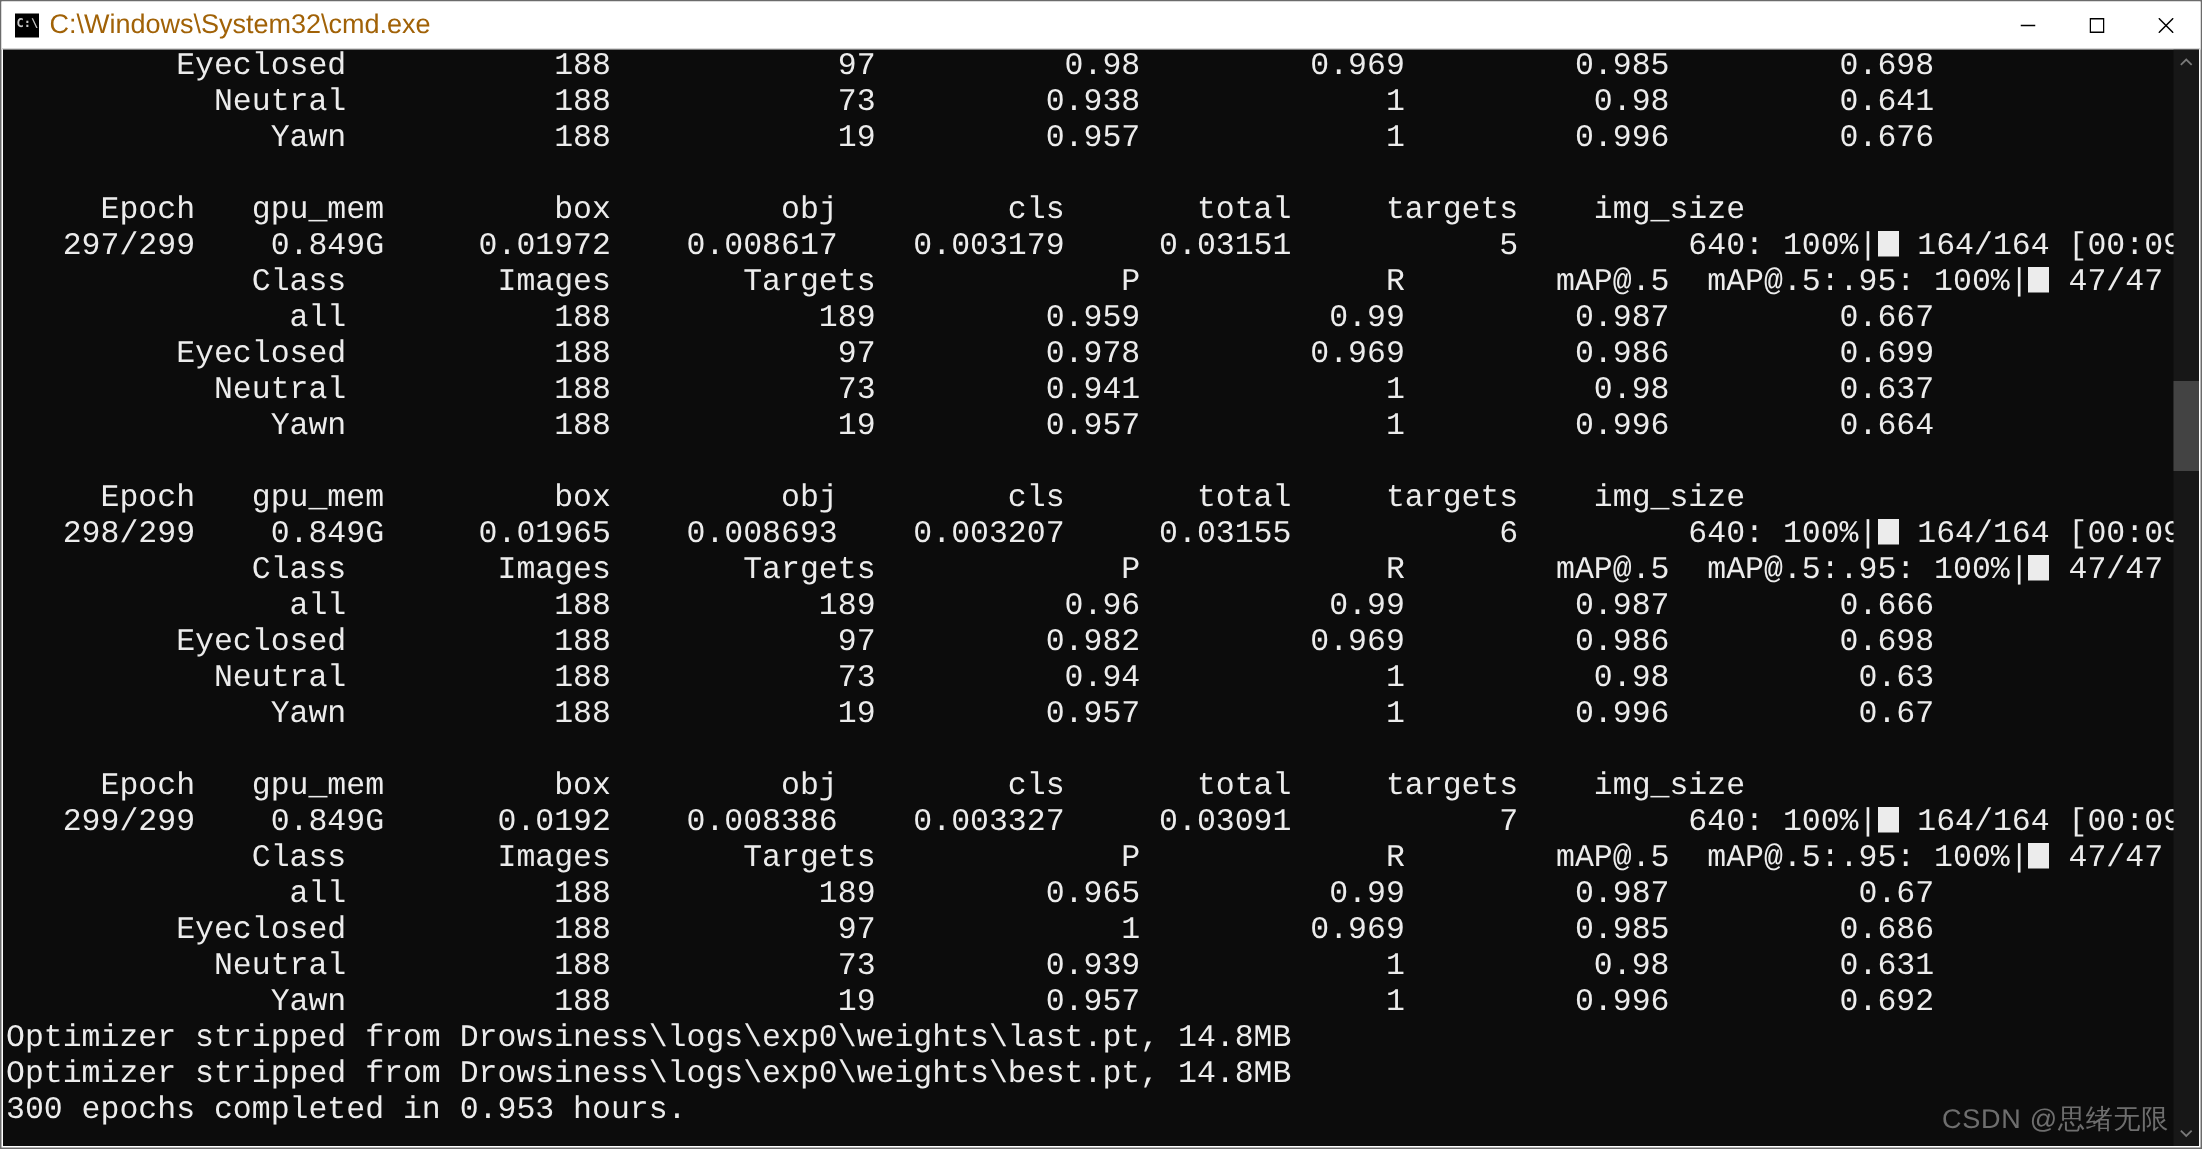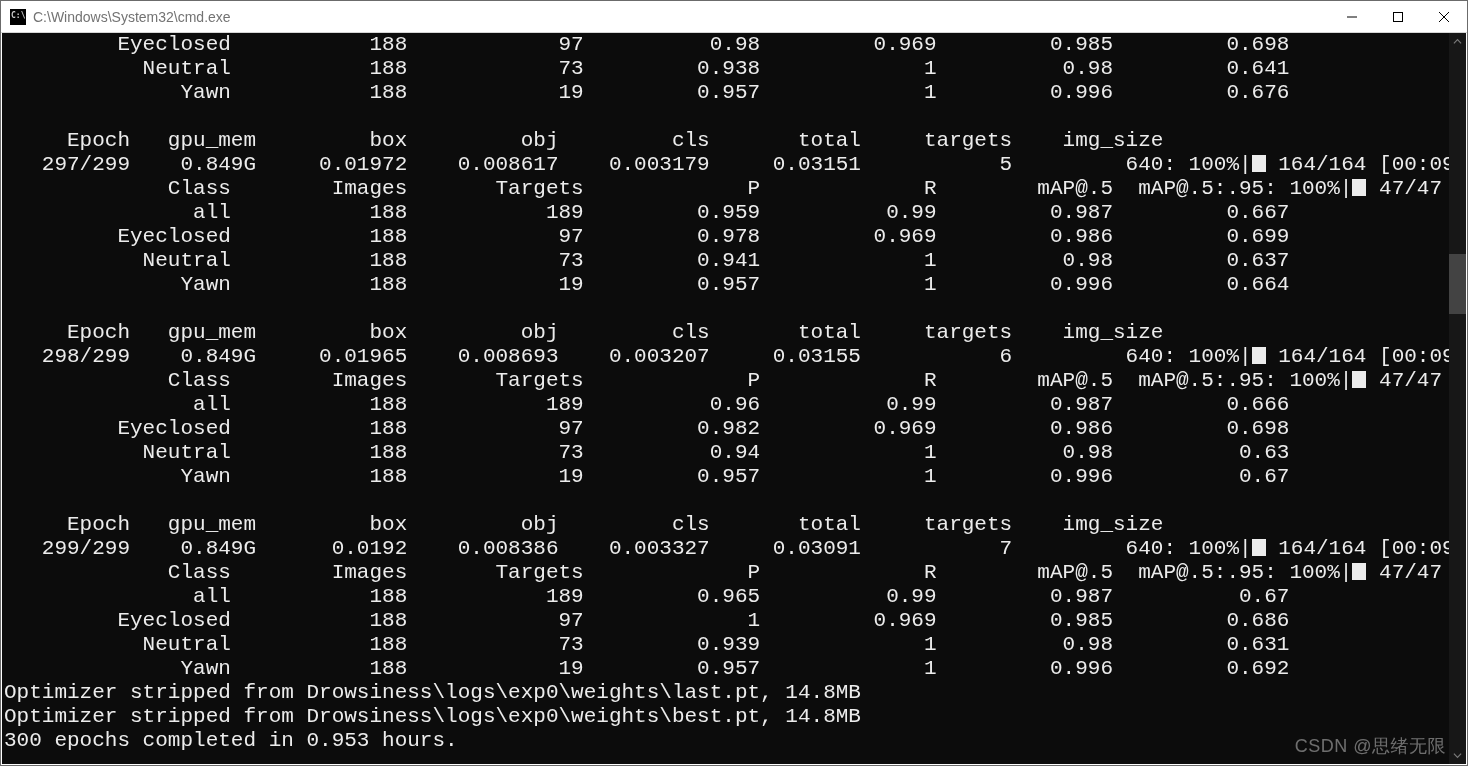--- a/index.html
+++ b/index.html
@@ -1,20 +1,20 @@
 <!DOCTYPE html>
 <html><head>
 <meta charset="utf-8">
 <style>
   html,body{margin:0;padding:0;background:#fff;font-family:"Segoe UI",Arial,sans-serif;}
   .window{width:1468px;height:766px;background:#fff;position:relative;border:1px solid #6b6b6b;box-sizing:border-box;}
   .titlebar{height:31px;background:#fff;display:flex;align-items:center;border-bottom:1px solid #d6d6d6;}
   .titlebar .appicon{width:16px;height:16px;margin:0 7px 0 9px;background:#000;display:inline-block;position:relative;}
   .titlebar .appicon::after{content:"C:\\";color:#c9c9c9;font:700 8px/1 Consolas,monospace;position:absolute;left:1px;top:3px;}
-  .titlebar .title{font-size:14px;color:#737373;}
+  .titlebar .title{font-size:18px;color:#a16207;}
   .winctrls{margin-left:auto;display:flex;height:100%;}
   .winctrls .btn{width:46px;height:100%;display:flex;align-items:center;justify-content:center;color:#000;cursor:pointer;}
   .winctrls .btn svg{width:10px;height:10px;stroke:#000;stroke-width:1;fill:none;}
   .client{position:absolute;left:1px;right:1px;top:32px;bottom:1px;background:#0c0c0c;overflow:hidden;}
   .client pre{margin:0;padding:0 12px 0 2px;color:#ececec;font:400 21px/24px Consolas,"Courier New",monospace;white-space:pre;}
   .pbar{display:inline-block;width:14px;height:17px;background:#ececec;vertical-align:-2px;}
   .scrollbar{position:absolute;right:0;top:0;bottom:0;width:17px;background:#171717;}
   .scrollbar .arrow{position:absolute;left:0;width:17px;height:17px;display:flex;align-items:center;justify-content:center;}
   .scrollbar .arrow.up{top:0;} .scrollbar .arrow.down{bottom:0;}
   .scrollbar .arrow svg{stroke:#7a7a7a;stroke-width:1.3;fill:none;width:9px;height:9px;}

